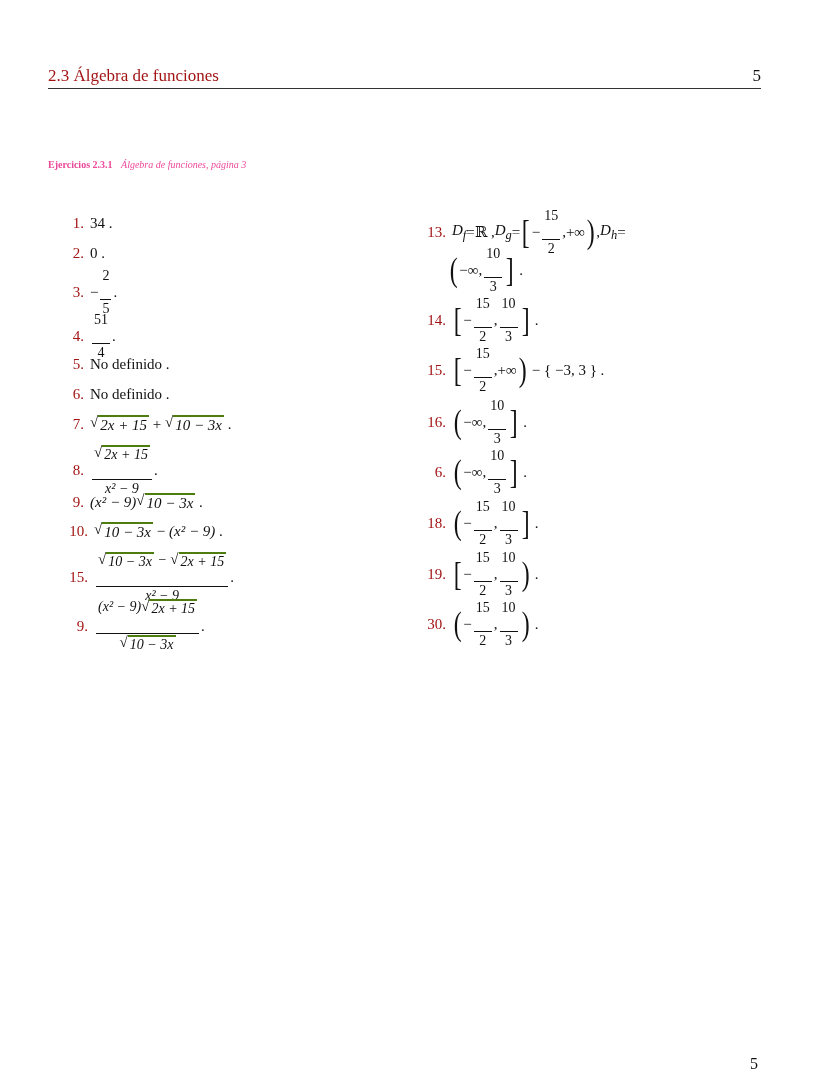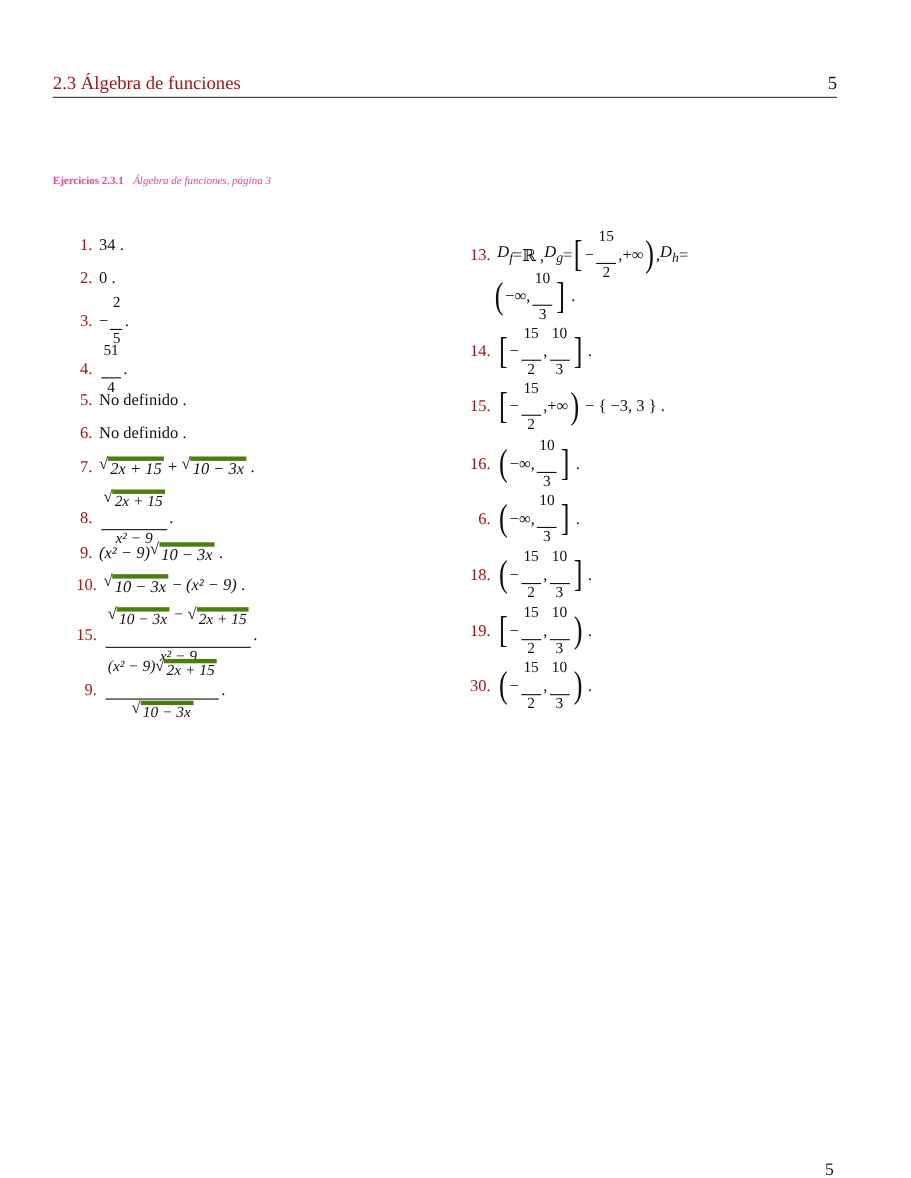--- a/index.html
+++ b/index.html
@@ -23,21 +23,21 @@
 
   .item { position: absolute; display: flex; align-items: center; font-size: 15px; white-space: nowrap; }
   .num { color: #a31515; width: 24px; text-align: right; margin-right: 6px; }
   .num.w2 { width: 28px; }
   .m { font-style: italic; }
   .frac { display: inline-flex; flex-direction: column; align-items: center; vertical-align: middle; margin: 0 2px; font-size: 14px; line-height: 1.1; }
   .frac .n { padding: 0 2px 16px; border-bottom: 1px solid #111; }
   .frac .d { padding: 1px 2px 0; }
   .sqrt { display: inline-flex; align-items: flex-start; }
   .sqrt .rad { font-size: 15px; line-height: 1; }
-  .sqrt .arg { border-top: 4px solid #4d7c0f; padding: 0 2px; line-height: 1.15; }
+  .sqrt .arg { border-top: 2px solid #4d7c0f; padding: 0 2px; line-height: 1.15; }
   .big { font-size: 34px; line-height: 1; font-weight: 200; transform: scaleX(0.7); display: inline-block; }
 </style>
 </head>
 <body>
 
 <div class="header">
   <span class="title">2.3 Álgebra de funciones</span>
   <span class="pnum">5</span>
 </div>
 

